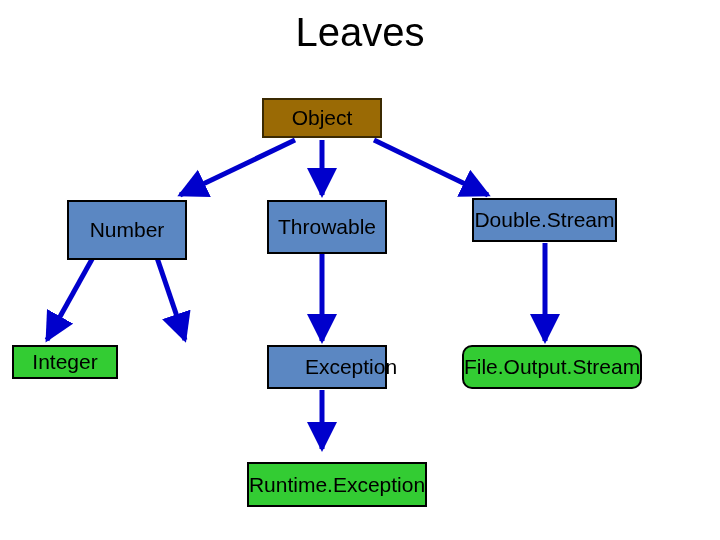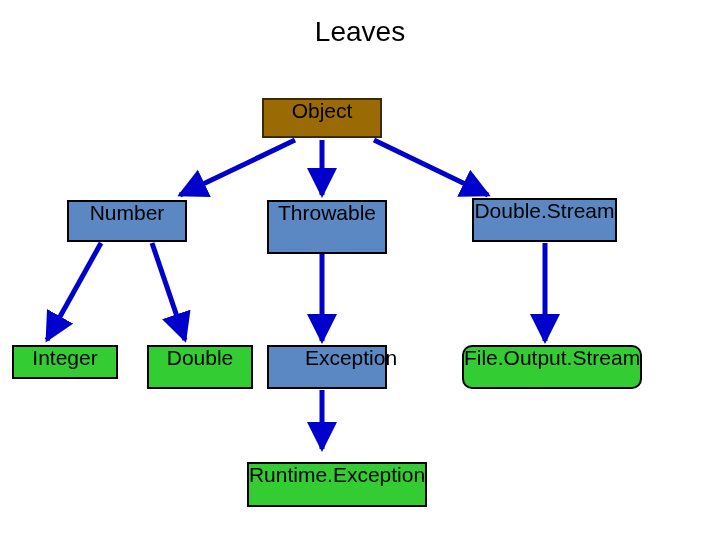--- a/index.html
+++ b/index.html
@@ -19,41 +19,41 @@
     width: 720px;
     height: 540px;
     background: #FFFFFF;
   }
   #title {
     position: absolute;
     left: 0;
     top: 8px;
     width: 720px;
     text-align: center;
-    font-size: 28px;
+    font-size: 40px;
     line-height: 48px;
     color: #000000;
     font-weight: normal;
     letter-spacing: 0px;
     white-space: nowrap;
   }
   svg#edges {
     position: absolute;
     left: 0;
     top: 0;
     width: 720px;
     height: 540px;
     overflow: visible;
   }
   .node {
     position: absolute;
     box-sizing: border-box;
     border: 2px solid #000000;
     display: flex;
-    align-items: flex-start;
+    align-items: center;
     justify-content: center;
     color: #000000;
     font-size: 21px;
     line-height: 22px;
     white-space: nowrap;
     overflow: visible;
     z-index: 5;
   }
   .node > span {
     display: block;
@@ -98,39 +98,36 @@
 
     <line x1="545" y1="243" x2="545" y2="341" stroke="#0000CC" stroke-width="5" marker-end="url(#arrowhead)"></line>
 
     <line x1="322" y1="390" x2="322" y2="449" stroke="#0000CC" stroke-width="5" marker-end="url(#arrowhead)"></line>
   </svg>
 
   <div class="node n-root" style="left:262px; top:98px; width:120px; height:40px;">
     <span>Object</span>
   </div>
 
-  <div class="node n-mid" style="left:67px; top:200px; width:120px; height:42px;">
+  <div class="node n-mid" style="left:67px; top:200px; width:120px; height:60px;">
     <span>Number</span>
   </div>
 
   <div class="node n-mid" style="left:267px; top:200px; width:120px; height:54px;">
     <span>Throwable</span>
   </div>
 
   <div class="node n-mid" style="left:472px; top:198px; width:145px; height:44px;">
     <span>Double.Stream</span>
   </div>
 
   <div class="node n-leaf" style="left:12px; top:345px; width:106px; height:34px;">
     <span>Integer</span>
   </div>
 
-  <div class="node n-leaf" style="left:147px; top:345px; width:106px; height:44px;">
-    <span>Double</span>
-  </div>
 
   <div class="node n-mid" style="left:267px; top:345px; width:120px; height:44px;padding-left:48px;">
     <span>Exception</span>
   </div>
 
   <div class="node n-leaf" style="left:462px; top:345px; width:180px; height:44px;border-radius:10px;">
     <span>File.Output.Stream</span>
   </div>
 
   <div class="node n-leaf" style="left:247px; top:452px; width:180px; height:45px;margin-top:10px;">

